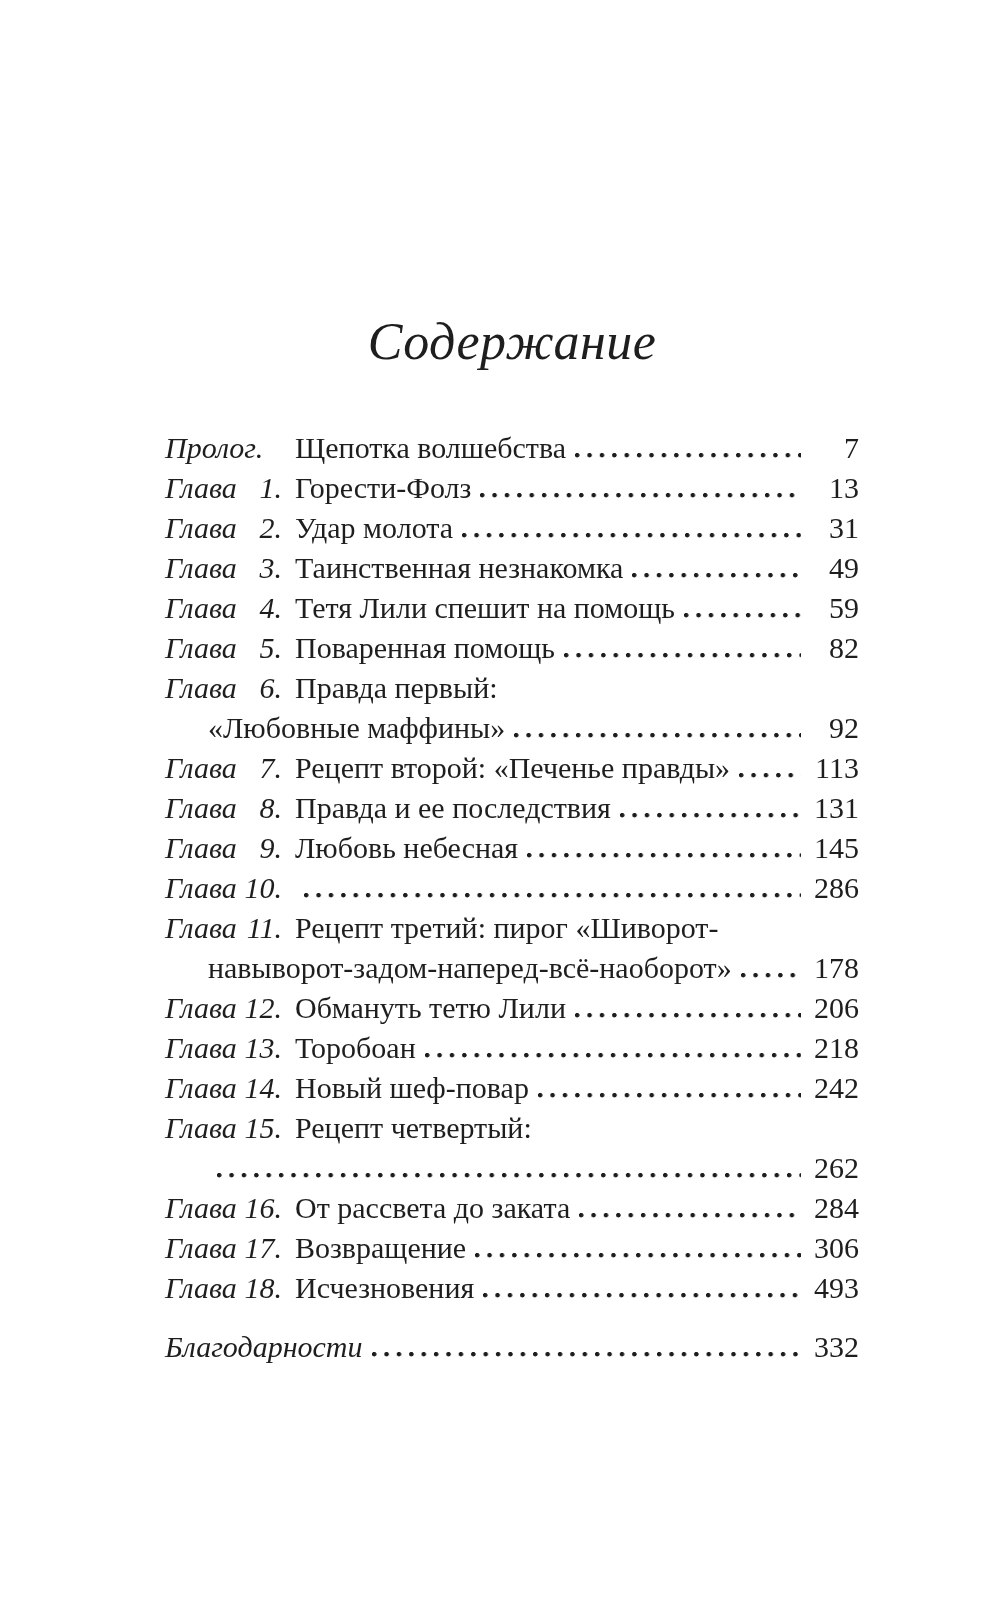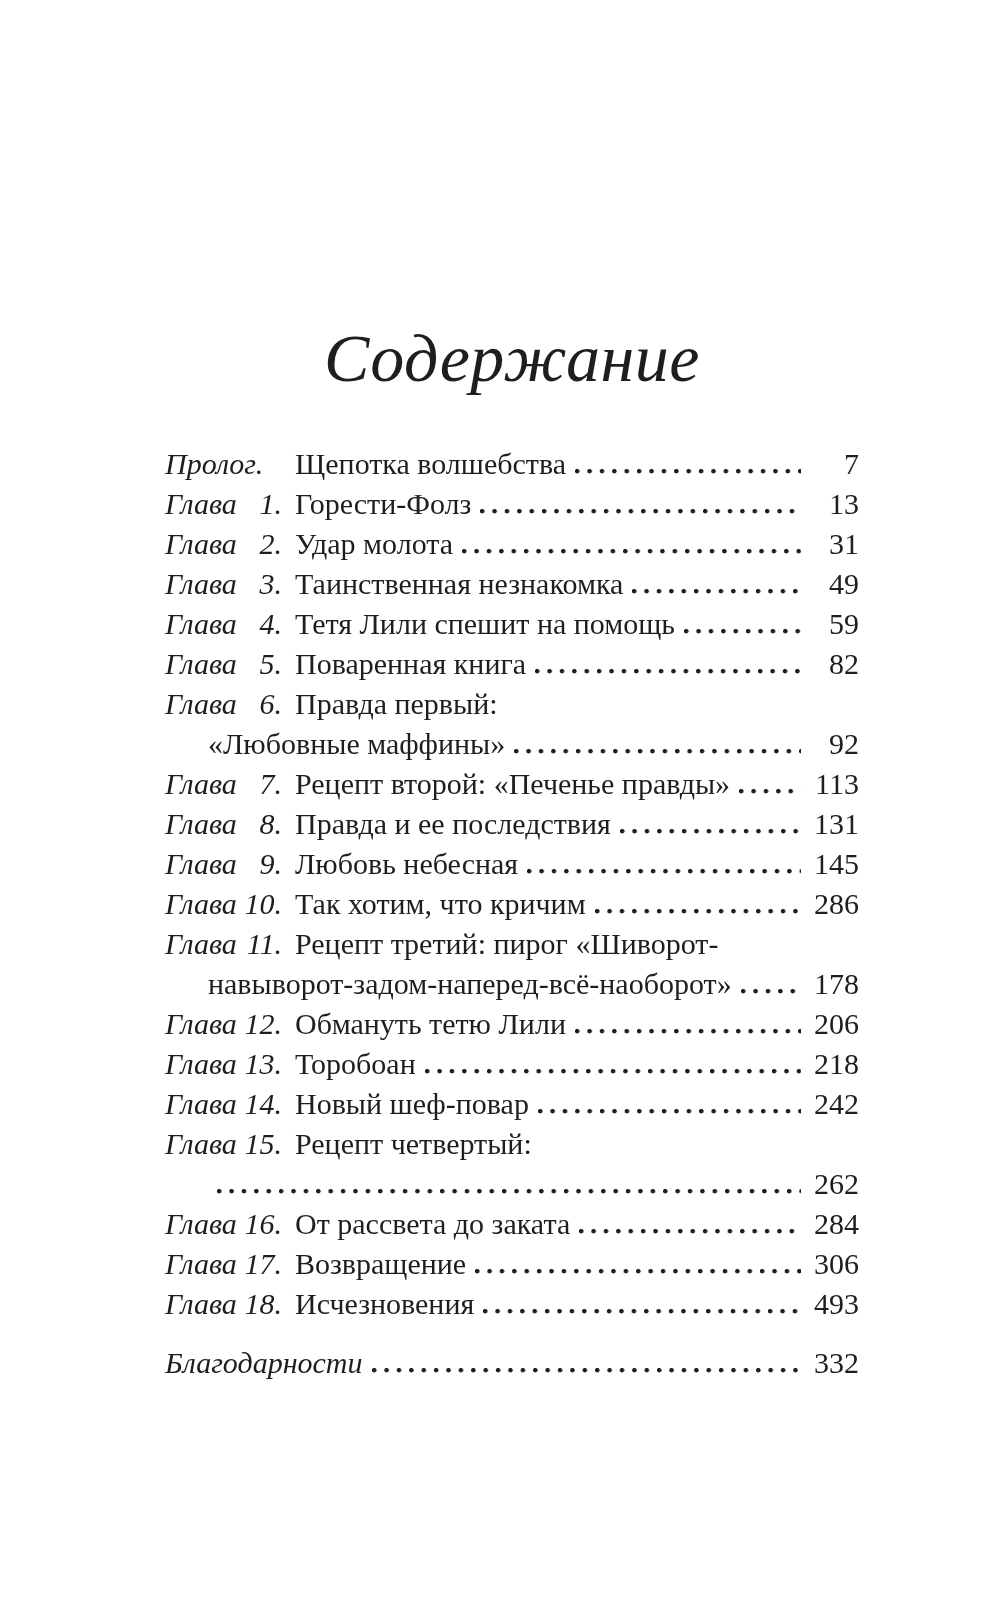--- a/index.html
+++ b/index.html
@@ -15,26 +15,26 @@
     font-family: "Liberation Serif", "DejaVu Serif", serif;
     color: #1e1e1e;
   }
   .content {
     position: absolute;
     left: 165px;
     top: 0;
     width: 694px;
   }
   .toc-title {
-    margin: 16px;
+    margin: 0;
     padding-top: 298px;
     text-align: center;
     font-style: italic;
     font-weight: 400;
-    font-size: 68px;
+    font-size: 52px;
     line-height: 88px;
     letter-spacing: 0.5px;
   }
   .toc-list {
     margin-top: 42px;
   }
   .row {
     display: flex;
     align-items: baseline;
     font-size: 30px;
@@ -131,21 +131,21 @@
     </span>
     <span class="title">Тетя Лили спешит на помощь</span>
     <span class="leader"></span>
     <span class="pageno">59</span>
   </div>
       <div class="row">
     <span class="label">
       <span class="lab">Глава</span>
       <span class="no">5.</span>
     </span>
-    <span class="title">Поваренная книга</span>
+    <span class="title">Поваренная помощь</span>
     <span class="leader"></span>
     <span class="pageno">82</span>
   </div>
       <div class="row no-tail">
     <span class="label">
       <span class="lab">Глава</span>
       <span class="no">6.</span>
     </span>
     <span class="title">Правда первый:</span>
 
@@ -181,21 +181,20 @@
     </span>
     <span class="title">Любовь небесная</span>
     <span class="leader"></span>
     <span class="pageno">145</span>
   </div>
       <div class="row">
     <span class="label">
       <span class="lab">Глава</span>
       <span class="no">10.</span>
     </span>
-    <span class="title">Так хотим, что кричим</span>
     <span class="leader"></span>
     <span class="pageno">286</span>
   </div>
       <div class="row no-tail">
     <span class="label">
       <span class="lab">Глава</span>
       <span class="no">11.</span>
     </span>
     <span class="title">Рецепт третий: пирог «Шиворот-</span>
 

